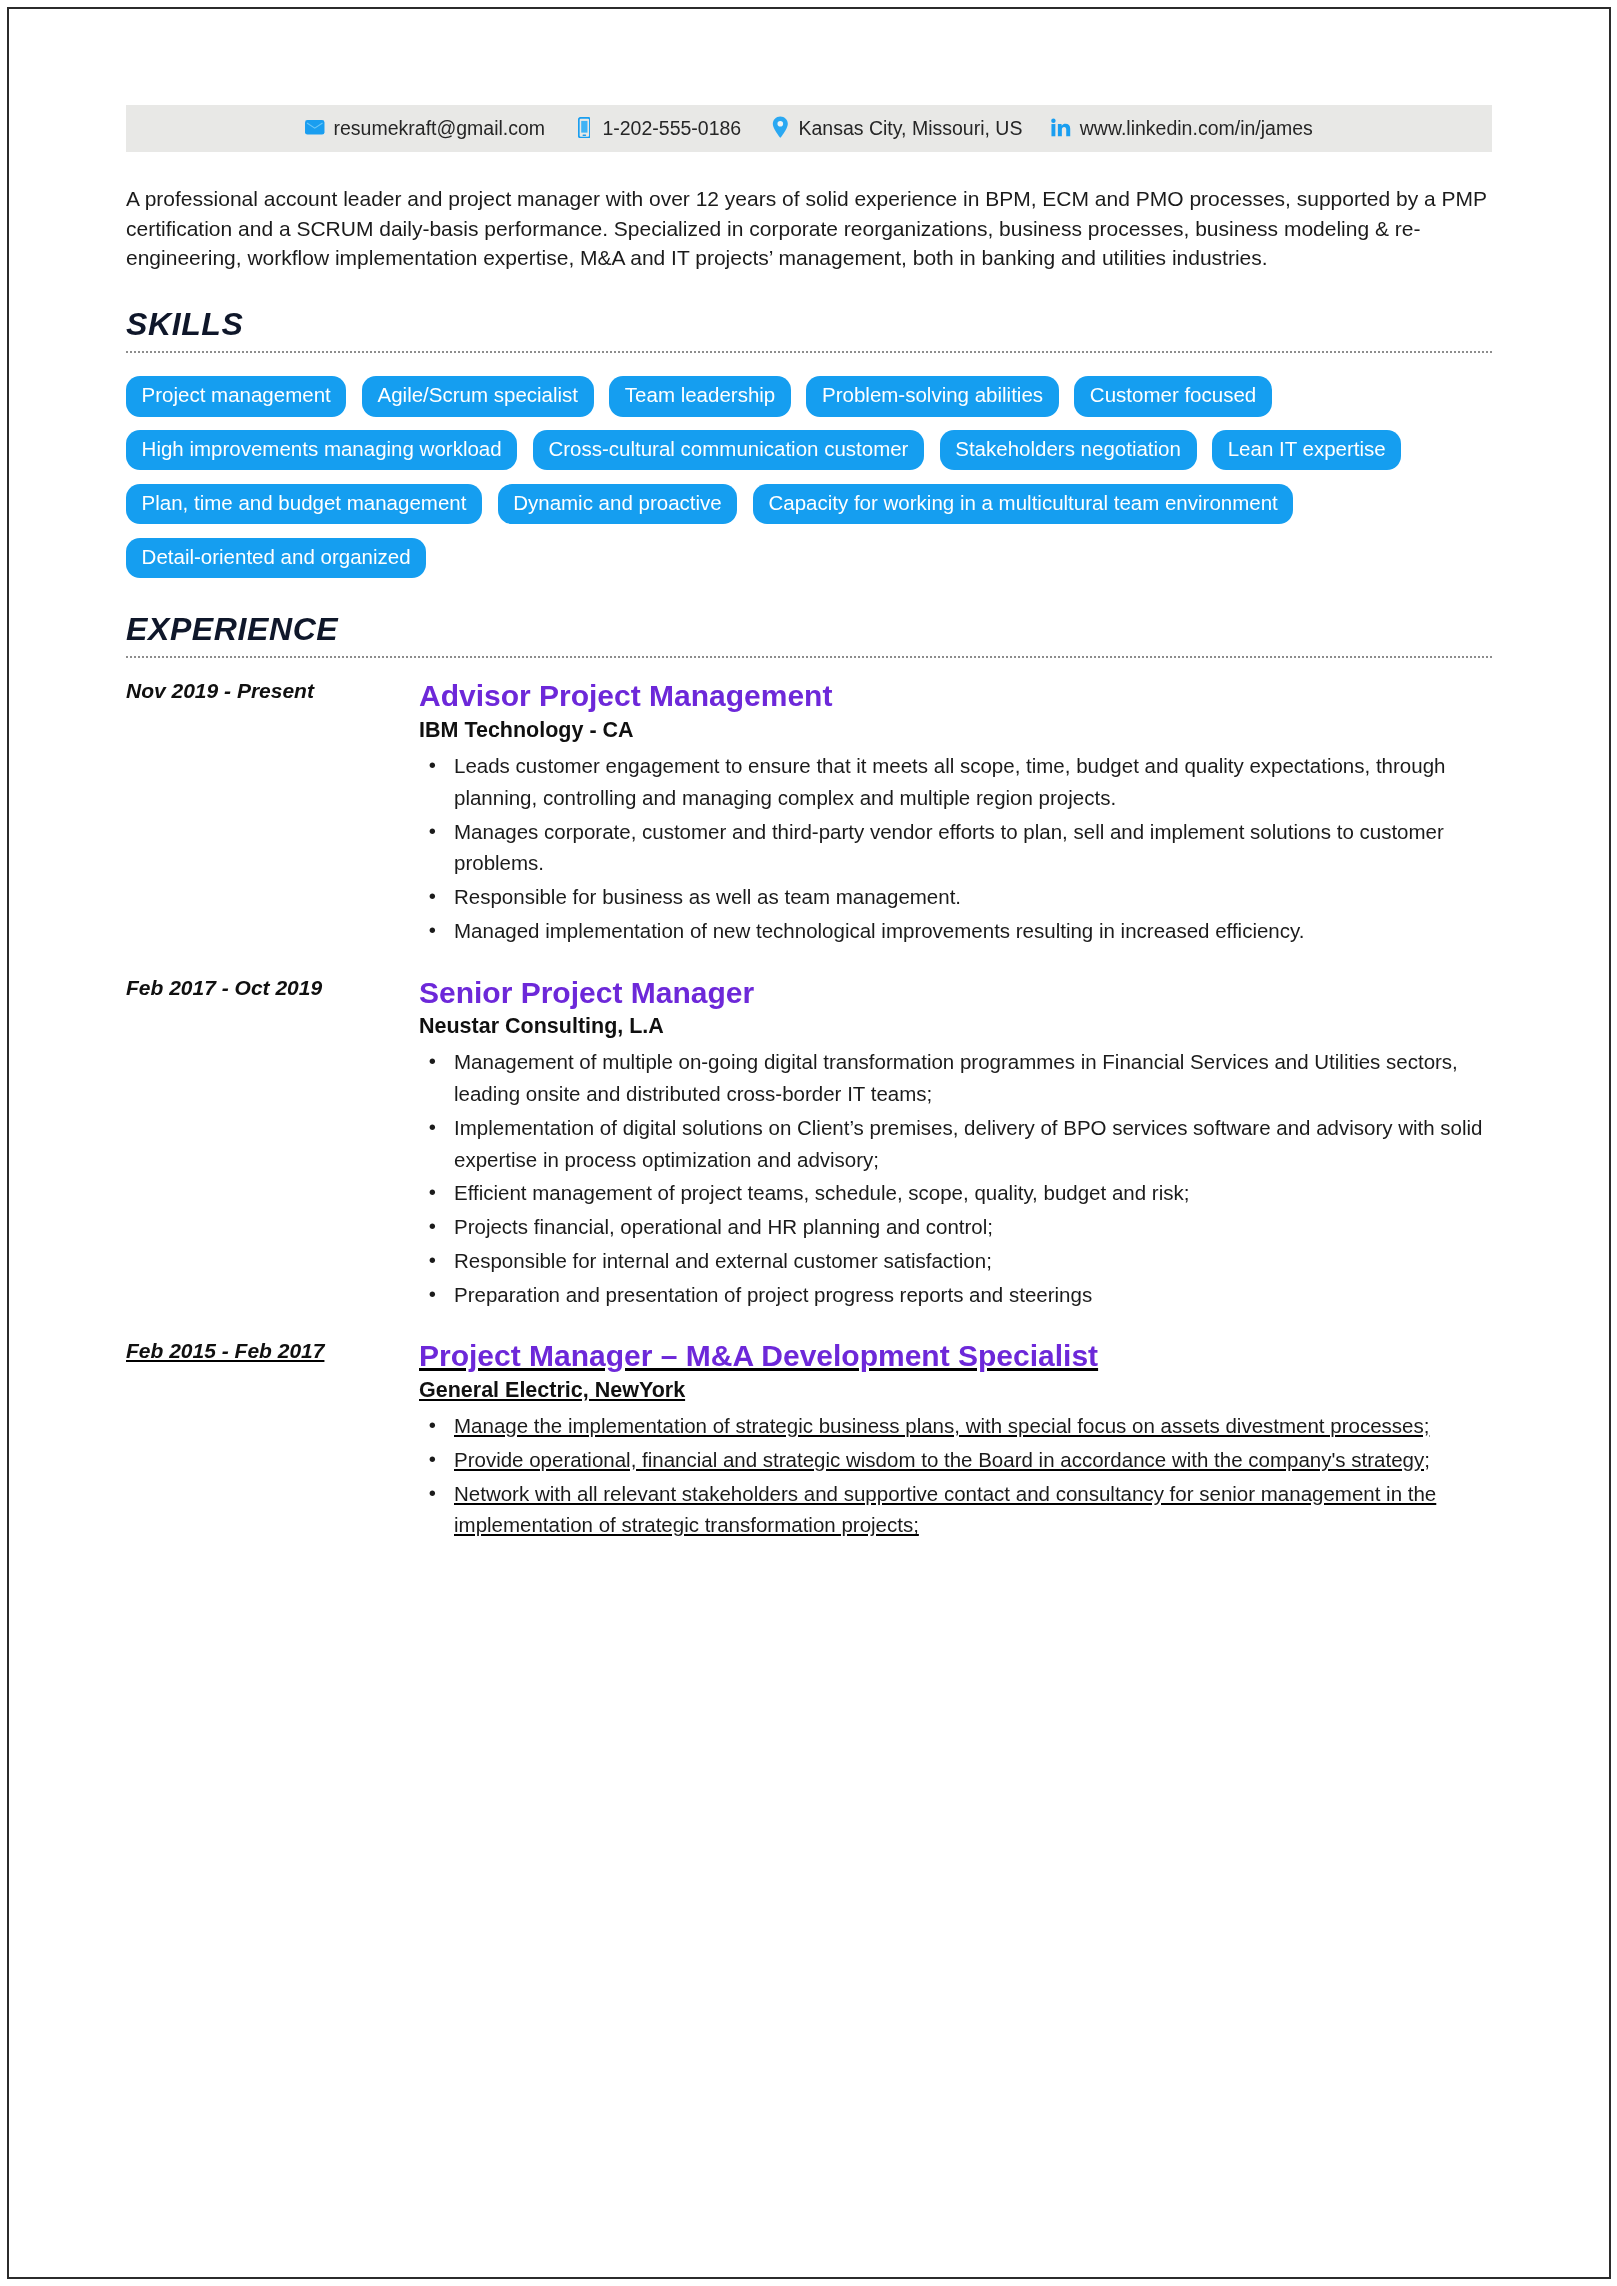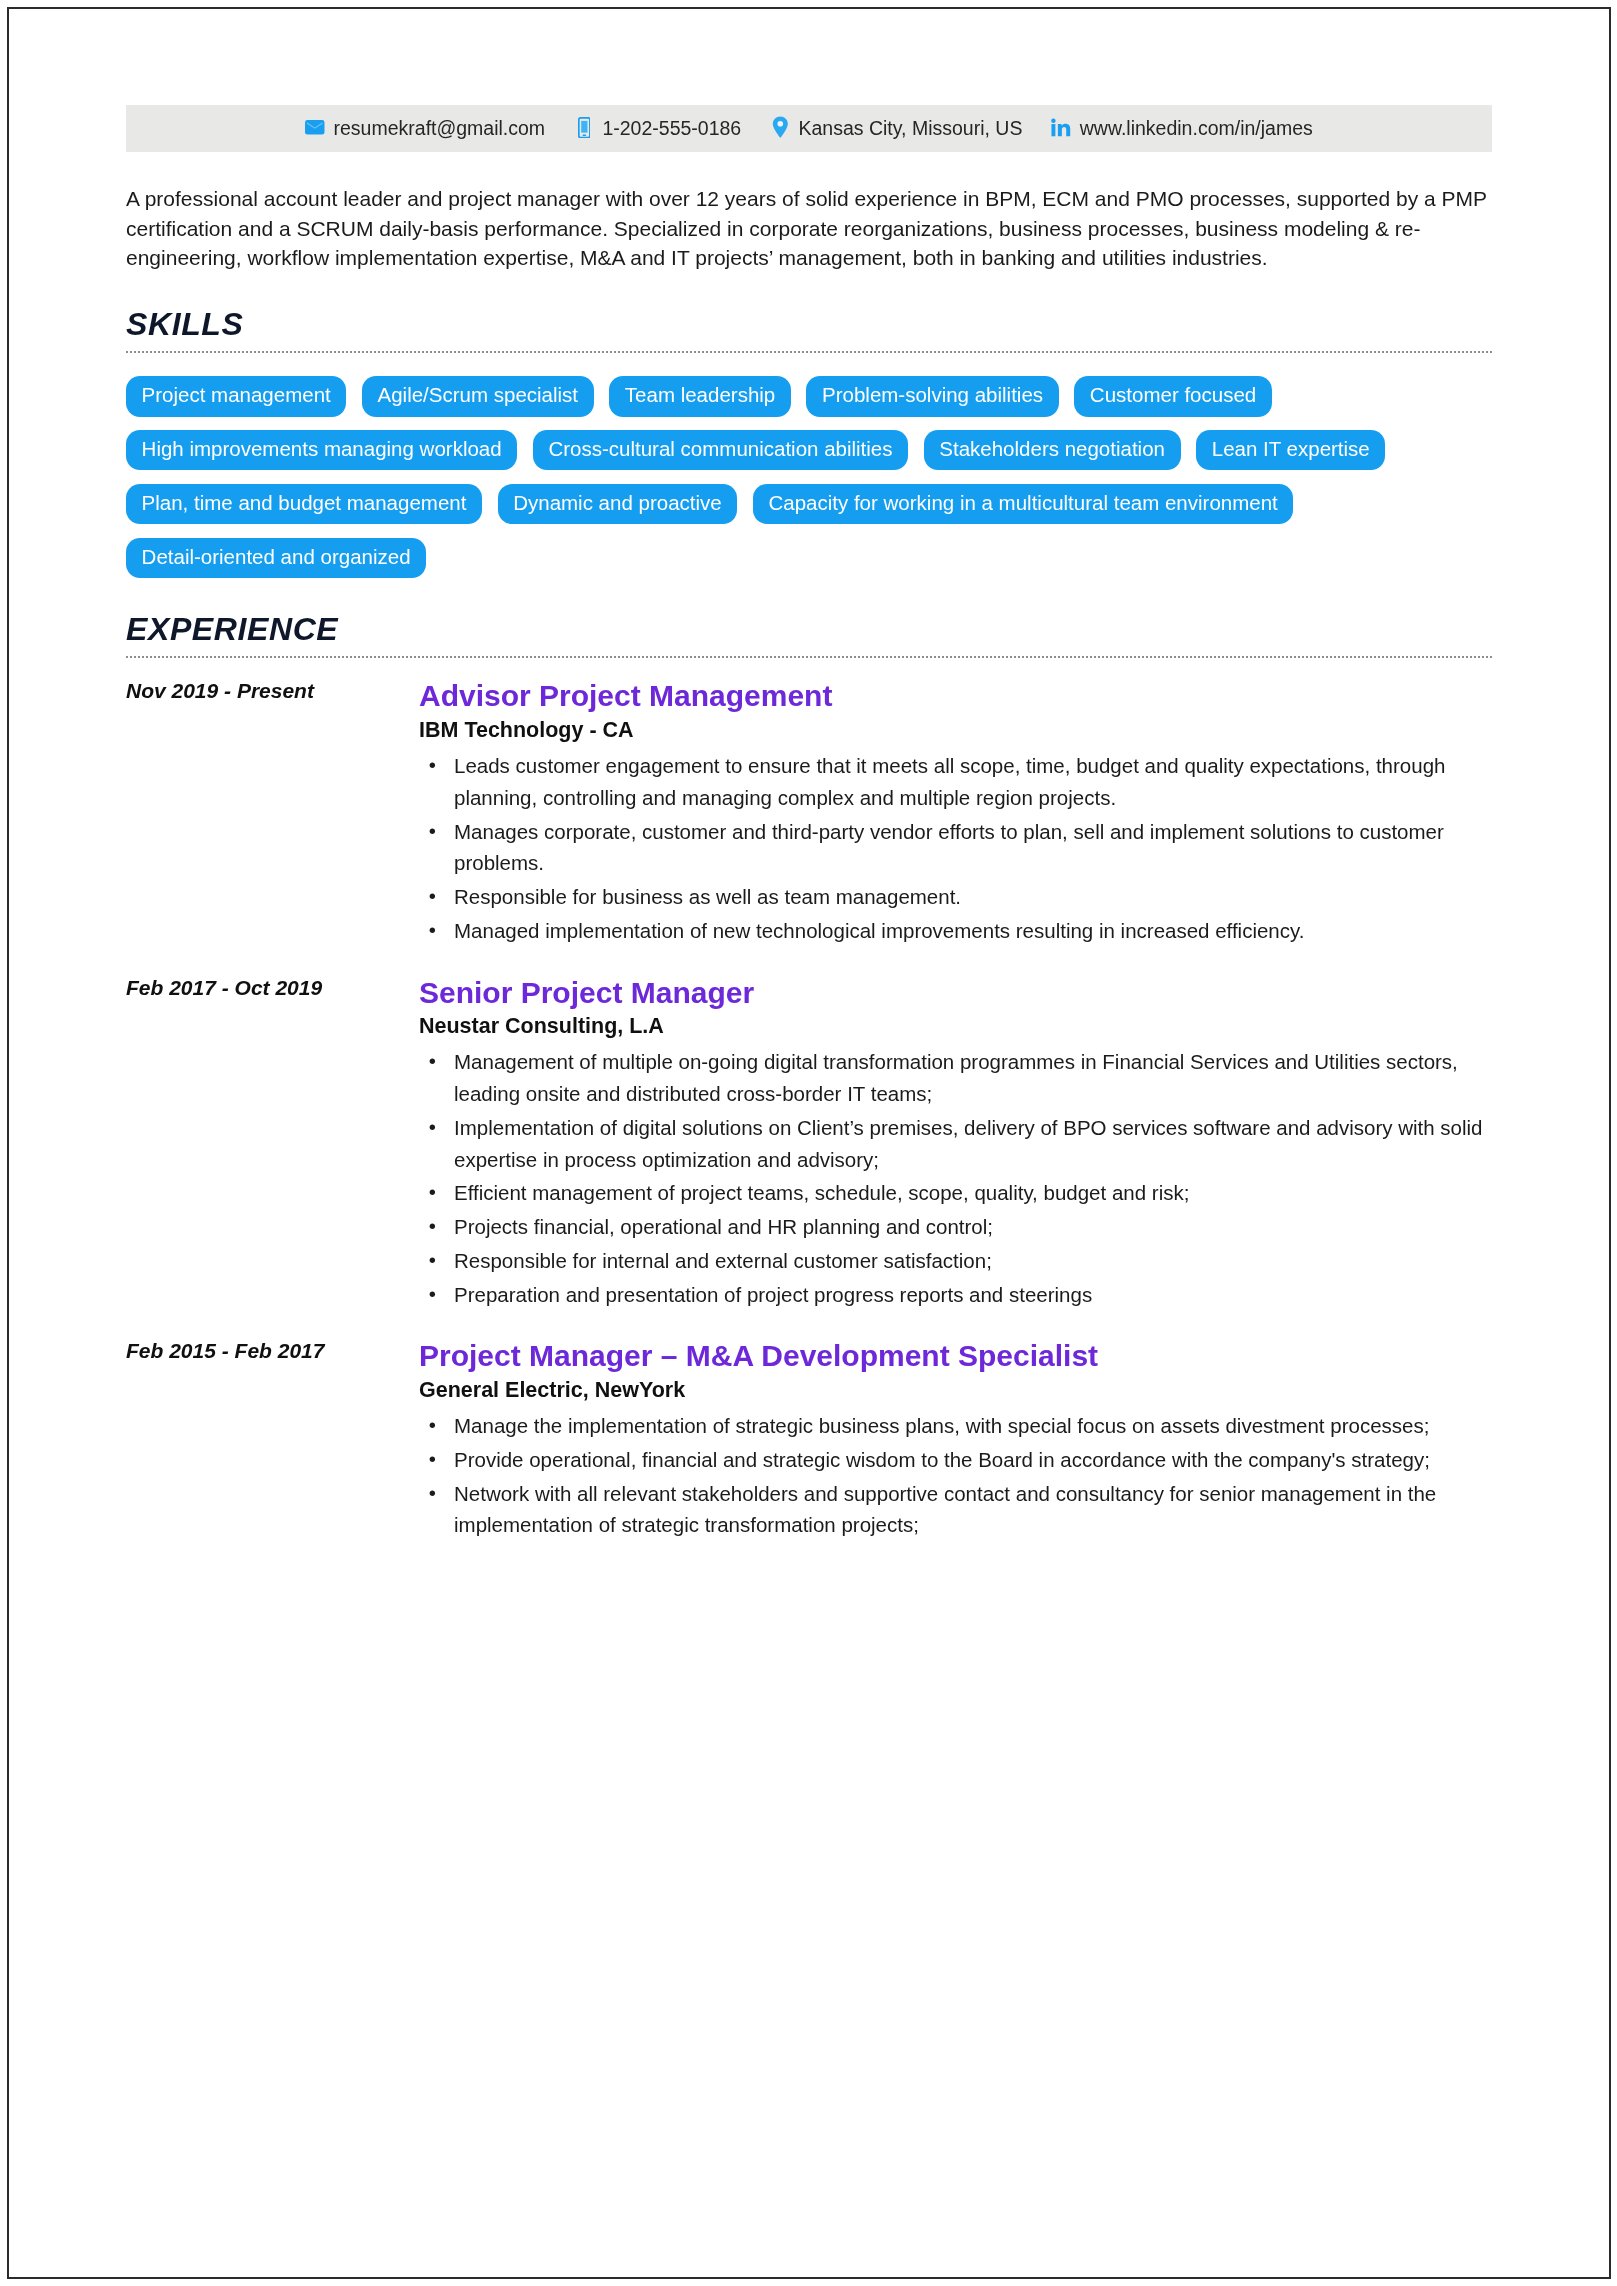--- a/index.html
+++ b/index.html
@@ -123,21 +123,21 @@
     white-space: nowrap;
   }
 
   
   .exp-list { margin-top: 3.9px; }
   .exp-entry {
     display: flex;
     align-items: flex-start;
     margin-bottom: 25px;
   }
-  .exp-entry:last-child { margin-bottom: 16px; }
+  .exp-entry:last-child { margin-bottom: 16px; text-decoration: underline; }
   .exp-date {
     width: 293px;
     flex: 0 0 293px;
     font-size: 21px;
     font-weight: bold;
     font-style: italic;
     color: #101010;
     padding-top: 2px;
     white-space: nowrap;
   }
@@ -235,21 +235,21 @@
     <div class="section">
       <div class="section-title">SKILLS</div>
       <div class="dotted-rule"></div>
       <div class="skills">
         <span class="skill-pill">Project management</span>
         <span class="skill-pill">Agile/Scrum specialist</span>
         <span class="skill-pill">Team leadership</span>
         <span class="skill-pill">Problem-solving abilities</span>
         <span class="skill-pill">Customer focused</span>
         <span class="skill-pill">High improvements managing workload</span>
-        <span class="skill-pill">Cross-cultural communication abilities</span>
+        <span class="skill-pill">Cross-cultural communication customer</span>
         <span class="skill-pill">Stakeholders negotiation</span>
         <span class="skill-pill">Lean IT expertise</span>
         <span class="skill-pill">Plan, time and budget management</span>
         <span class="skill-pill">Dynamic and proactive</span>
         <span class="skill-pill">Capacity for working in a multicultural team environment</span>
         <span class="skill-pill">Detail-oriented and organized</span>
       </div>
     </div>
 
     <div class="section">

